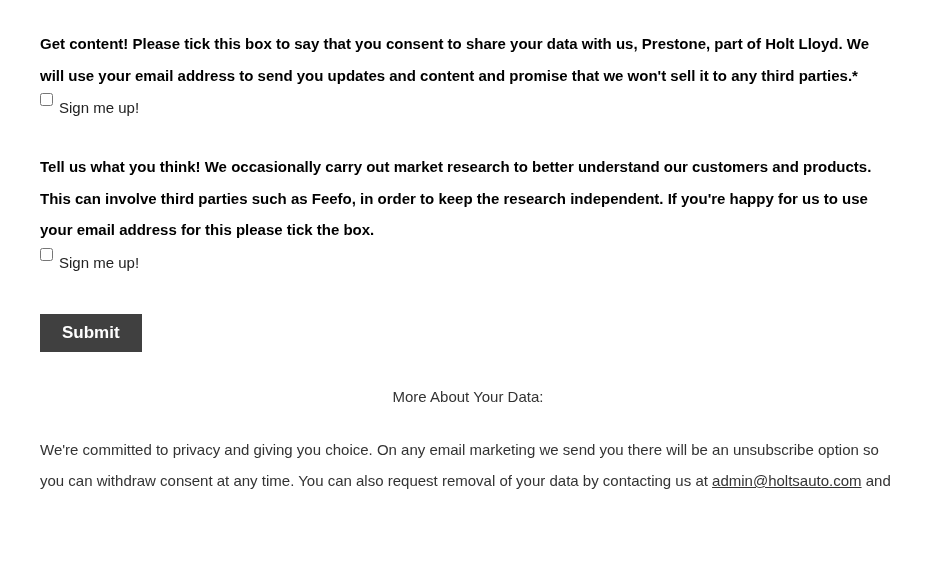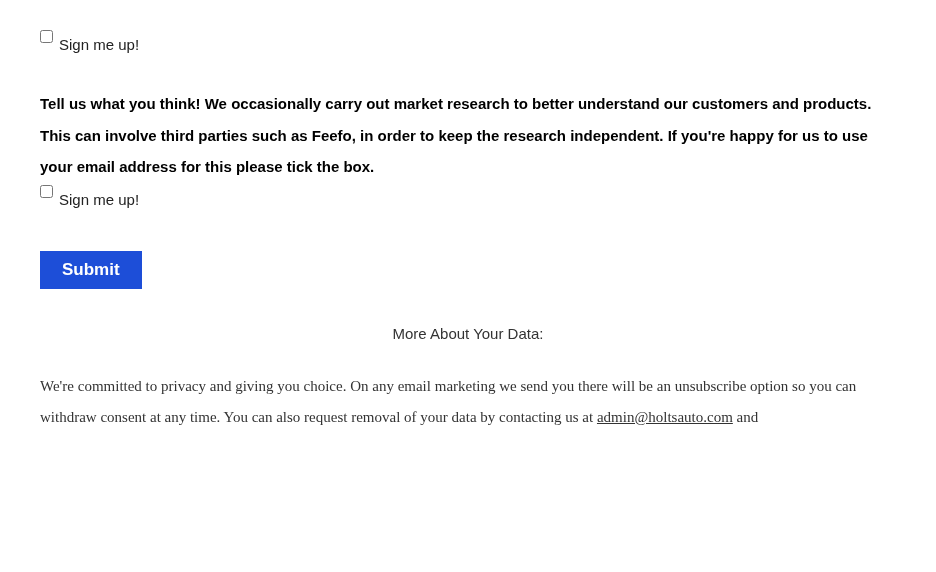--- a/index.html
+++ b/index.html
@@ -30,54 +30,54 @@
       align-items: flex-start;
     }
     .checkbox-row input[type="checkbox"] {
       margin-right: 6px;
     }
     .checkbox-label {
       font-weight: normal;
       color: #222;
     }
     .submit-btn {
-      background: #1d4ed8;
+      background: #404040;
       color: #fff;
       border: none;
       font-size: 17px;
       font-weight: bold;
       font-family: Arial, Helvetica, sans-serif;
       padding: 9px 22px;
       cursor: pointer;
       margin-top: 8px;
       margin-bottom: 30px;
     }
     .more-title {
       color: #333;
       margin-bottom: 22px;
       font-weight: normal;
       text-align: center;
     }
     .more-text {
       color: #333;
       line-height: 2.1;
       font-weight: normal;
-      font-family: Liberation Serif, serif;
     }
     .email-link {
       color: #333;
       text-decoration: underline;
     }
   </style>
 </head>
 <body>
 
 
 
 <div class="consent-block">
+  <p class="consent-text">Get content! Please tick this box to say that you consent to share your data with us, Prestone, part of Holt Lloyd. We will use your email address to send you updates and content and promise that we won't sell it to any third parties.*</p>
   <div class="checkbox-row">
     <input type="checkbox" style="">
     <span class="checkbox-label">Sign me up!</span>
   </div>
 </div>
 
 <div class="consent-block">
   <p class="consent-text">Tell us what you think! We occasionally carry out market research to better understand our customers and products. This can involve third parties such as Feefo, in order to keep the research independent. If you're happy for us to use your email address for this please tick the box.</p>
   <div class="checkbox-row">
     <input type="checkbox" style="">

